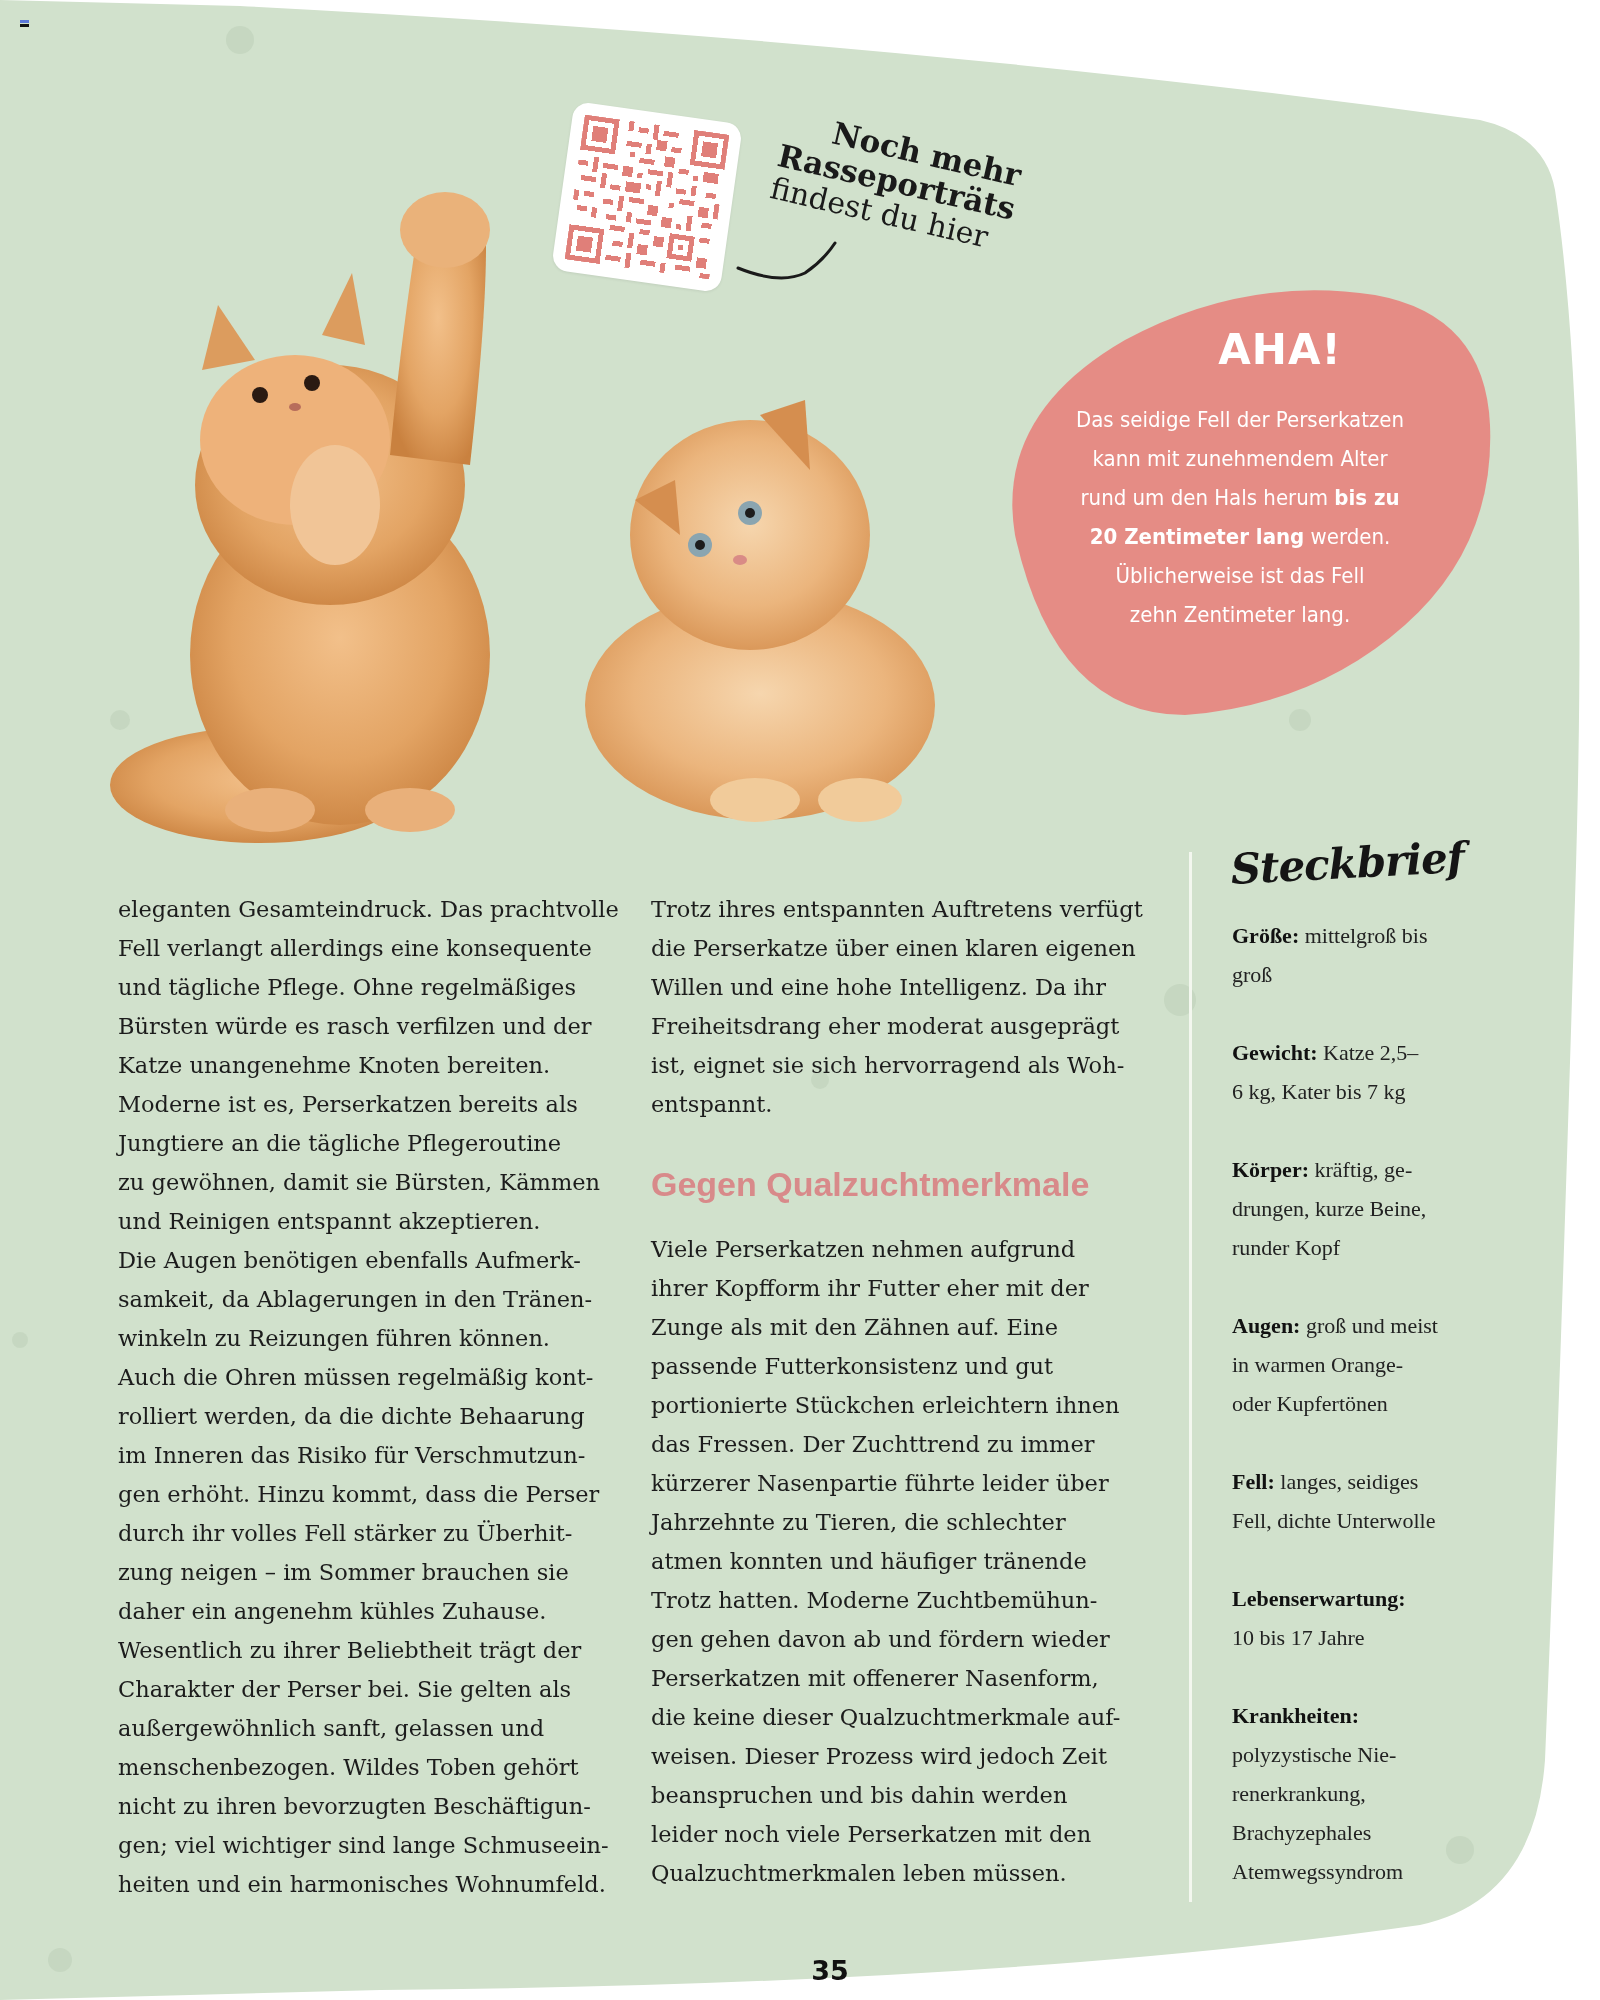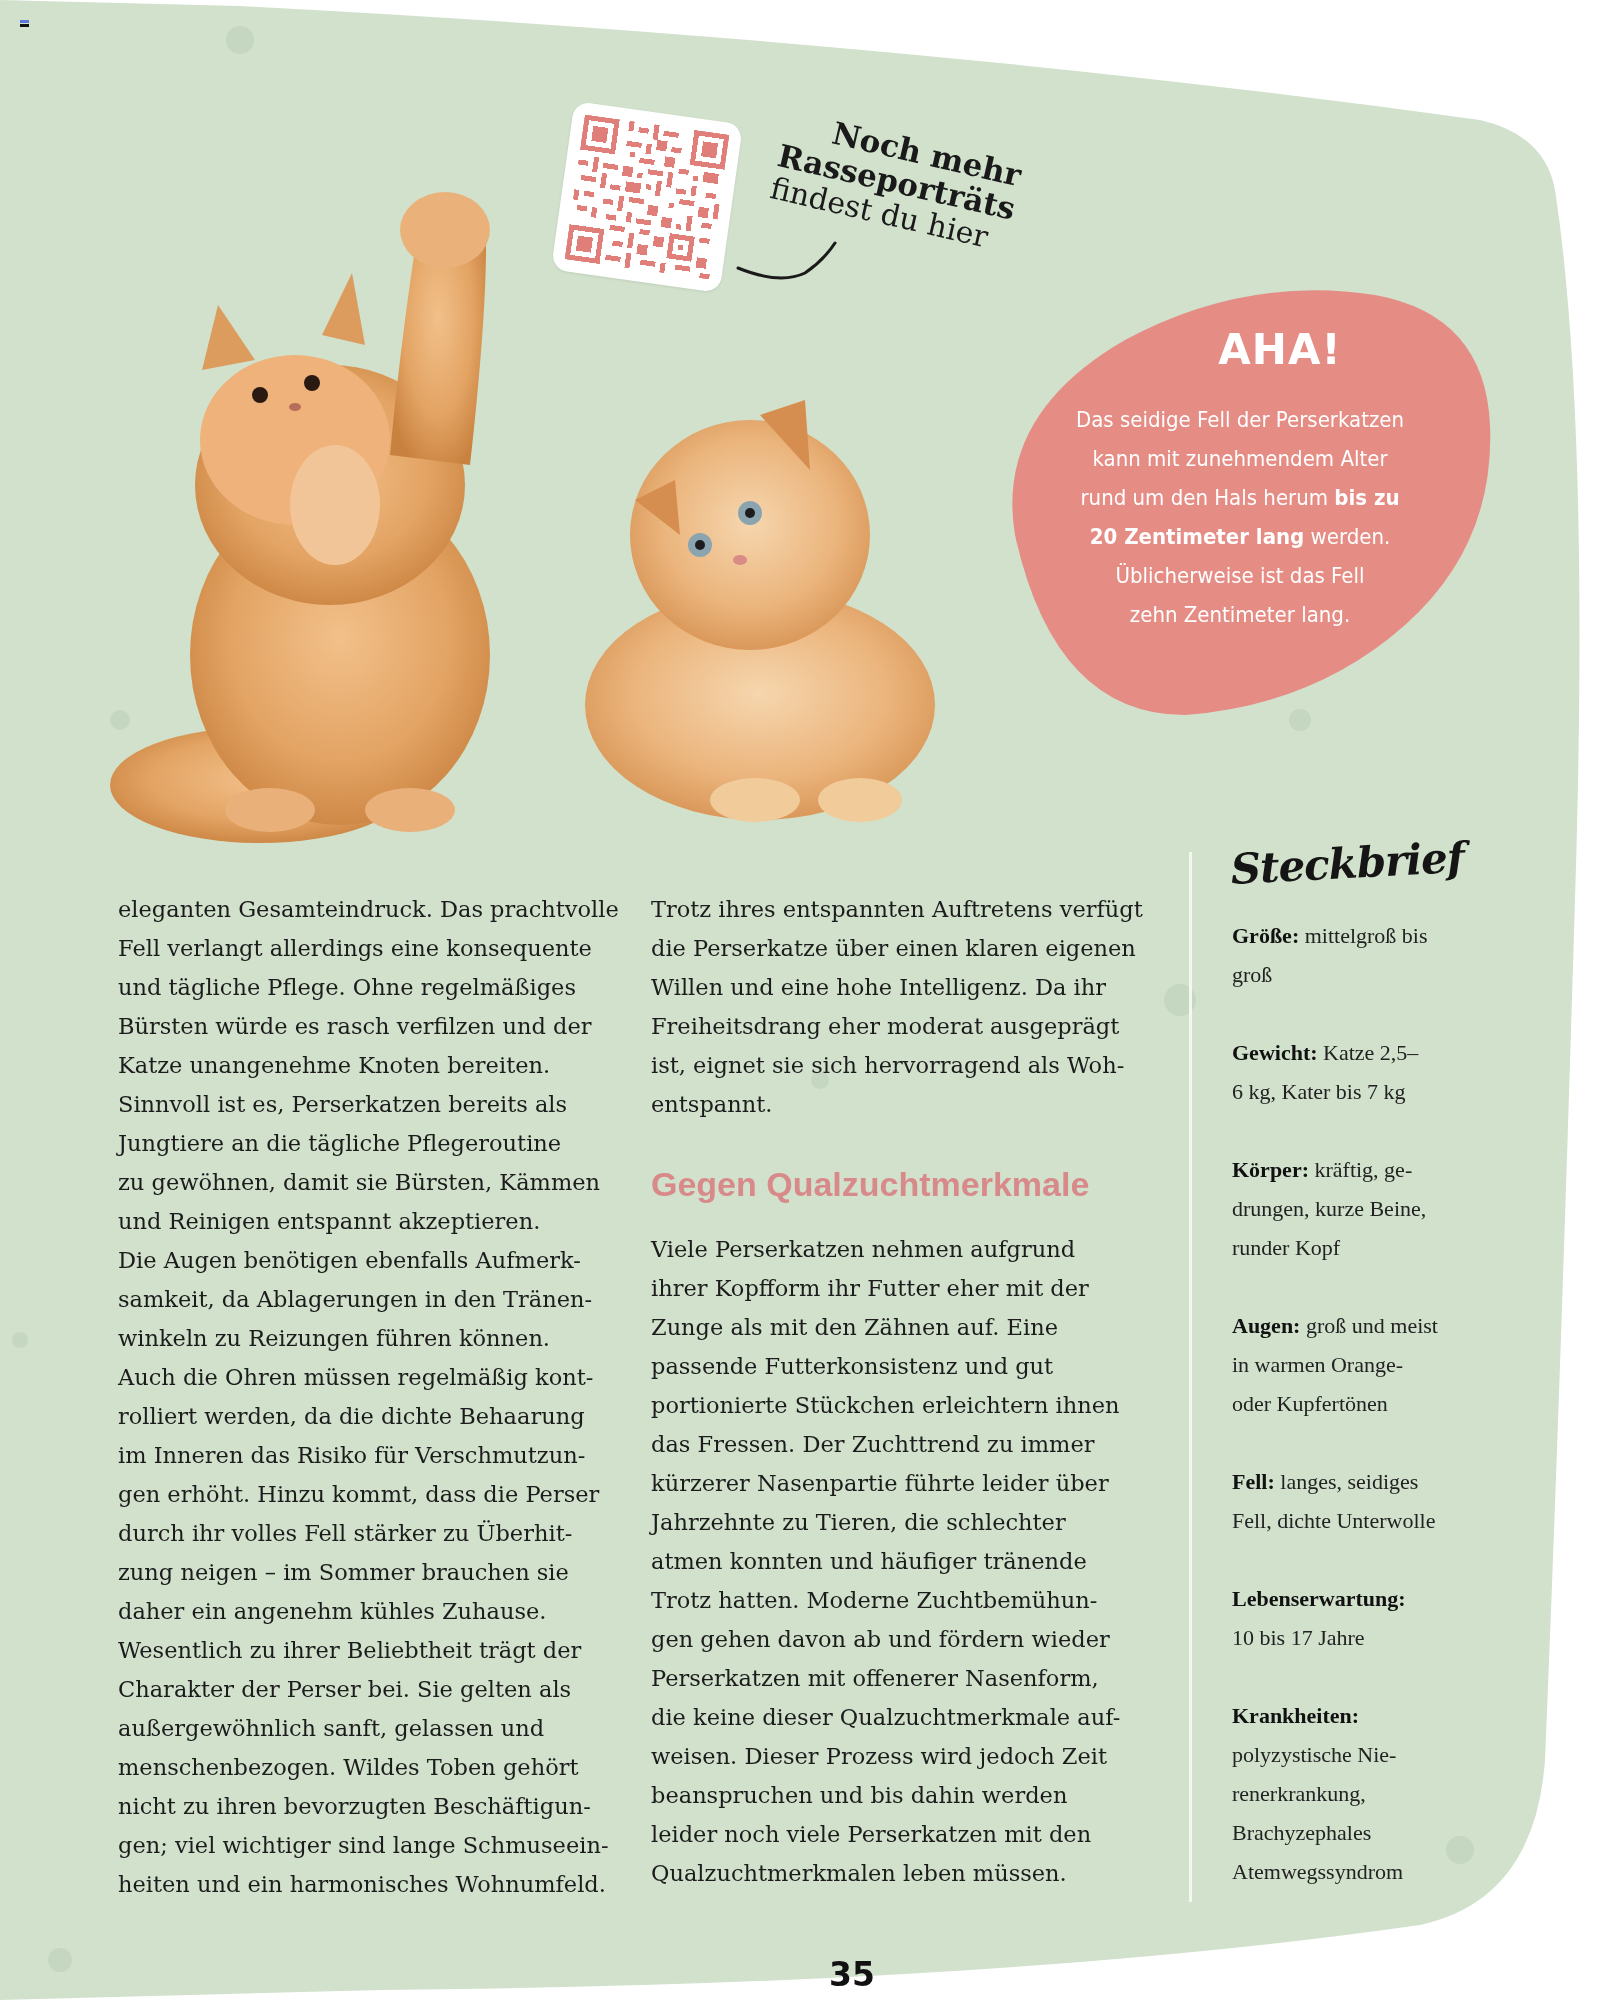--- a/index.html
+++ b/index.html
@@ -49,22 +49,22 @@
     .divider { position: absolute; left: 1189px; top: 852px; width: 3px; height: 1050px; background: #f3f7ef; }
 
     
     .profile { position: absolute; left: 1232px; top: 845px; width: 300px; }
     .profile-title { font-family: "DejaVu Serif", serif; font-style: italic; font-weight: bold; font-size: 42px;
       color: #151515; margin: 0 0 22px; transform: rotate(-3deg); transform-origin: left bottom; letter-spacing: -1px; }
     .profile-item { font-family: Liberation Serif, serif; font-size: 22px; line-height: 39px; color: #222; margin-bottom: 39px; }
     .profile-item .k { font-weight: bold; color: #111; }
     .profile-item .line { display: block; white-space: nowrap; }
 
-    .page-number { position: absolute; left: 812px; top: 1955px; width: 80px; text-align: center;
-      font-family: "DejaVu Sans", sans-serif; font-weight: bold; font-size: 33px; color: #111; }
+    .page-number { position: absolute; left: 790px; top: 1955px; width: 80px; text-align: center;
+      font-family: "DejaVu Sans", sans-serif; font-weight: bold; font-size: 27px; color: #111; }
   </style>
 </head>
 <body>
 
 <svg class="page-bg" viewBox="0 0 1600 2000" xmlns="http://www.w3.org/2000/svg">
   <path d="M0,0 L240,6 Q900,40 1480,120 Q1545,135 1555,190 Q1590,420 1575,900 Q1560,1400 1545,1760 Q1535,1900 1420,1925 Q1000,1985 380,1990 L0,2000 Z" fill="#d1e1cc"></path>
   <g opacity="0.22" fill="#9fb49a">
     <circle cx="240" cy="40" r="14"></circle>
       <circle cx="120" cy="720" r="10"></circle>
       <circle cx="1180" cy="1000" r="16"></circle>
@@ -165,21 +165,21 @@
   <div><span>zehn Zentimeter lang.</span></div>
 </div>
 
 <div class="col col-left">
   <p>
     <span class="line">eleganten Gesamteindruck. Das prachtvolle</span>
     <span class="line">Fell verlangt allerdings eine konsequente</span>
     <span class="line">und tägliche Pflege. Ohne regelmäßiges</span>
     <span class="line">Bürsten würde es rasch verfilzen und der</span>
     <span class="line">Katze unangenehme Knoten bereiten.</span>
-    <span class="line">Sinnvoll ist es, Perserkatzen bereits als</span>
+    <span class="line">Moderne ist es, Perserkatzen bereits als</span>
     <span class="line">Jungtiere an die tägliche Pflegeroutine</span>
     <span class="line">zu gewöhnen, damit sie Bürsten, Kämmen</span>
     <span class="line">und Reinigen entspannt akzeptieren.</span>
     <span class="line">Die Augen benötigen ebenfalls Aufmerk-</span>
     <span class="line">samkeit, da Ablagerungen in den Tränen-</span>
     <span class="line">winkeln zu Reizungen führen können.</span>
     <span class="line">Auch die Ohren müssen regelmäßig kont-</span>
     <span class="line">rolliert werden, da die dichte Behaarung</span>
     <span class="line">im Inneren das Risiko für Verschmutzun-</span>
     <span class="line">gen erhöht. Hinzu kommt, dass die Perser</span>

